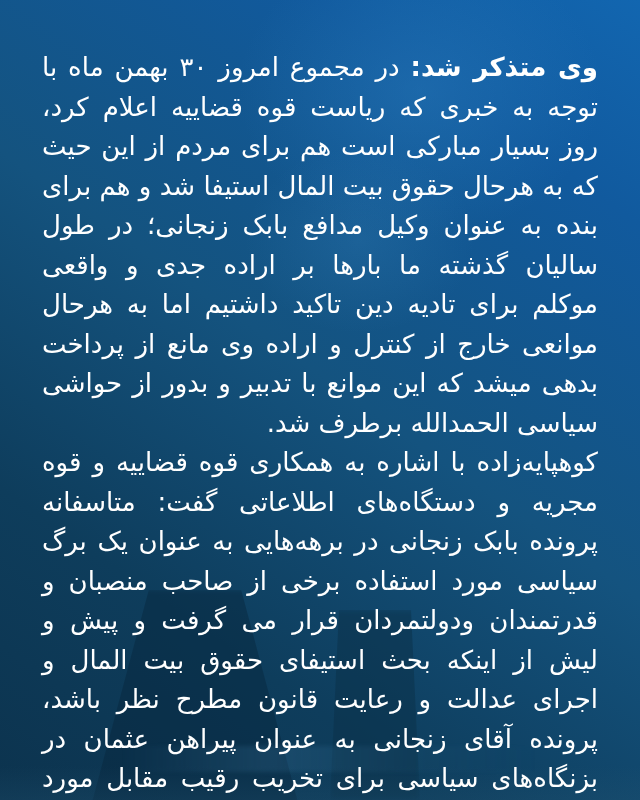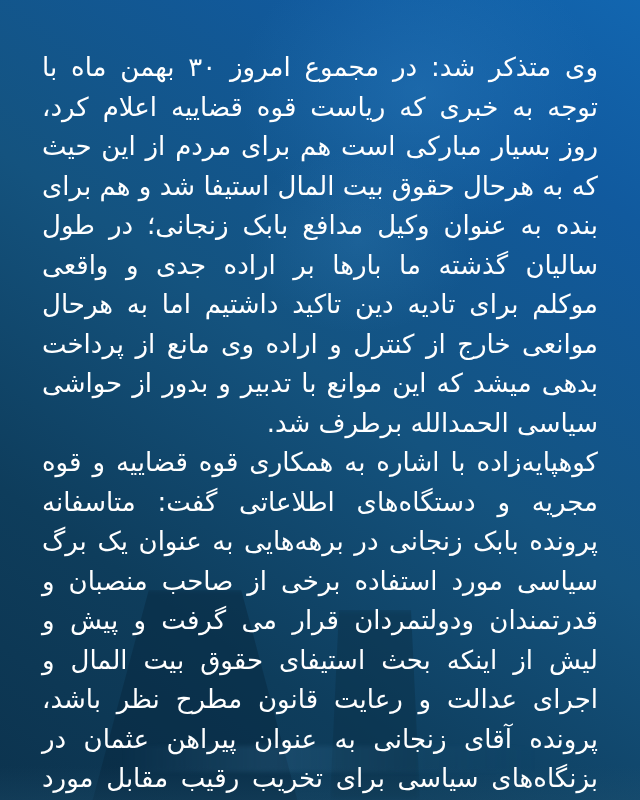--- a/index.html
+++ b/index.html
@@ -55,21 +55,21 @@
     right: 42px;
     left: 42px;
     direction: rtl;
     color: #ffffff;
     font-size: 26px;
     line-height: 39.5px;
     text-align: justify;
     text-justify: inter-word;
   }
   .text-block p { margin: 0; }
-  .lead { font-weight: normal; }
+  .lead { font-weight: bold; }
 </style>
 </head>
 <body>
 
 <div class="canvas">
   <div class="bg-shape glow-top"></div>
   <div class="bg-shape halo-center"></div>
   <div class="bg-shape podium-left"></div>
   <div class="bg-shape pillar-mid"></div>
   <div class="bg-shape streak-bottom"></div>

